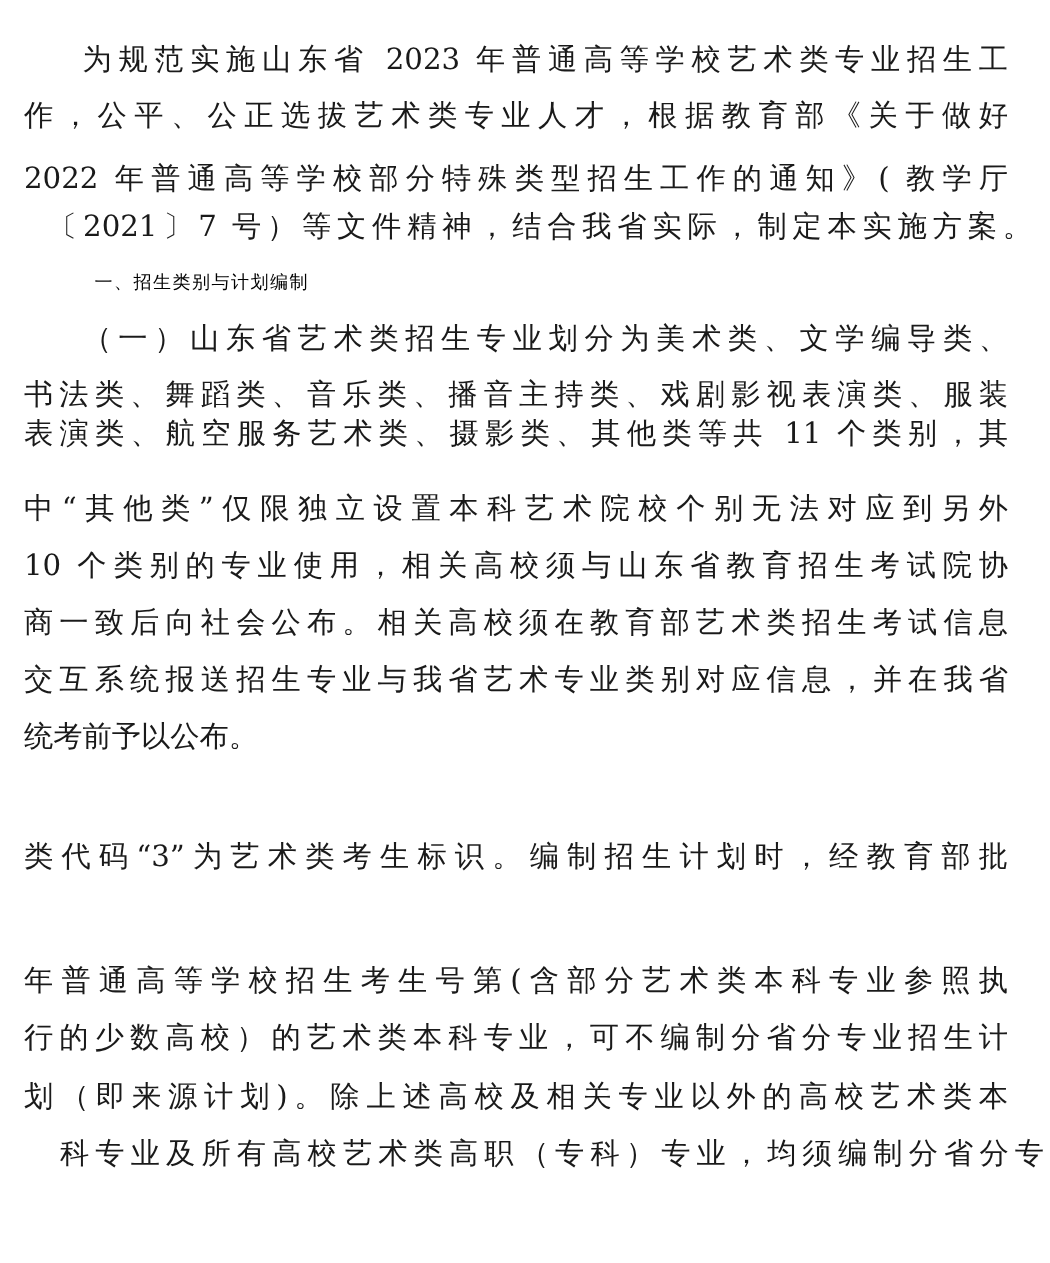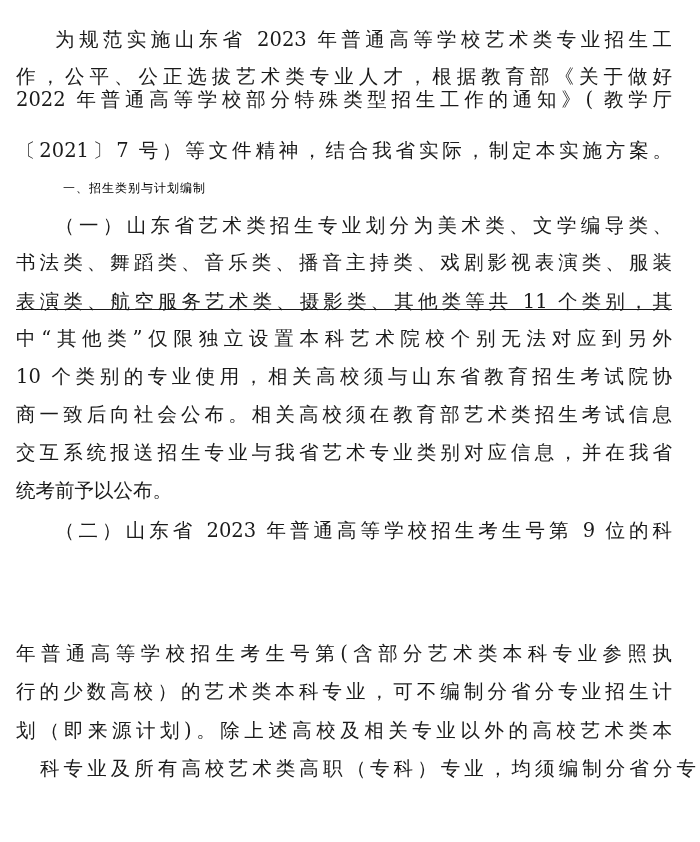--- a/index.html
+++ b/index.html
@@ -54,33 +54,33 @@
       letter-spacing: 1px;
     }
   </style>
 </head>
 <body>
 
 <div class="page">
 
   <div class="line indent" style="top:25px;">为规范实施山东省 2023 年普通高等学校艺术类专业招生工</div>
   <div class="line" style="top:62px;">作，公平、公正选拔艺术类专业人才，根据教育部《关于做好</div>
-  <div class="line" style="top:85px;">2022 年普通高等学校部分特殊类型招生工作的通知》( 教学厅</div>
-  <div class="line" style="top:136px;">〔2021〕7 号）等文件精神，结合我省实际，制定本实施方案。</div>
+  <div class="line" style="top:104px;">2022 年普通高等学校部分特殊类型招生工作的通知》( 教学厅</div>
+  <div class="line" style="top:136px;margin-left:16px;">〔2021〕7 号）等文件精神，结合我省实际，制定本实施方案。</div>
 
   <div class="heading" style="top:173px;">一、招生类别与计划编制</div>
 
   <div class="line indent" style="top:211px;">（一）山东省艺术类招生专业划分为美术类、文学编导类、</div>
   <div class="line" style="top:249px;font-family:Liberation Mono, monospace;">书法类、舞蹈类、音乐类、播音主持类、戏剧影视表演类、服装</div>
-  <div class="line" style="top:287px;text-decoration:underline;">表演类、航空服务艺术类、摄影类、其他类等共 11 个类别，其</div>
+  <div class="line" style="top:274px;">表演类、航空服务艺术类、摄影类、其他类等共 11 个类别，其</div>
   <div class="line" style="top:324px;">中“其他类”仅限独立设置本科艺术院校个别无法对应到另外</div>
   <div class="line" style="top:362px;">10 个类别的专业使用，相关高校须与山东省教育招生考试院协</div>
   <div class="line" style="top:400px;">商一致后向社会公布。相关高校须在教育部艺术类招生考试信息</div>
   <div class="line last" style="top:476px;">统考前予以公布。</div>
   <div class="line" style="top:438px;">交互系统报送招生专业与我省艺术专业类别对应信息，并在我省</div>
 
-  <div class="line indent" style="top:516px;">（二）山东省 2023 年普通高等学校招生考生号第 9 位的科</div>
+  <div class="line" style="top:556px;">类代码“3”为艺术类考生标识。编制招生计划时，经教育部批</div>
   <div class="line" style="top:639px;">年普通高等学校招生考生号第(含部分艺术类本科专业参照执</div>
   <div class="line" style="top:677px;">行的少数高校）的艺术类本科专业，可不编制分省分专业招生计</div>
   <div class="line" style="top:716px;">划（即来源计划)。除上述高校及相关专业以外的高校艺术类本</div>
   <div class="line" style="top:754px;margin-left:24px;">科专业及所有高校艺术类高职（专科）专业，均须编制分省分专</div>
 
 </div>
 
 </body></html>

